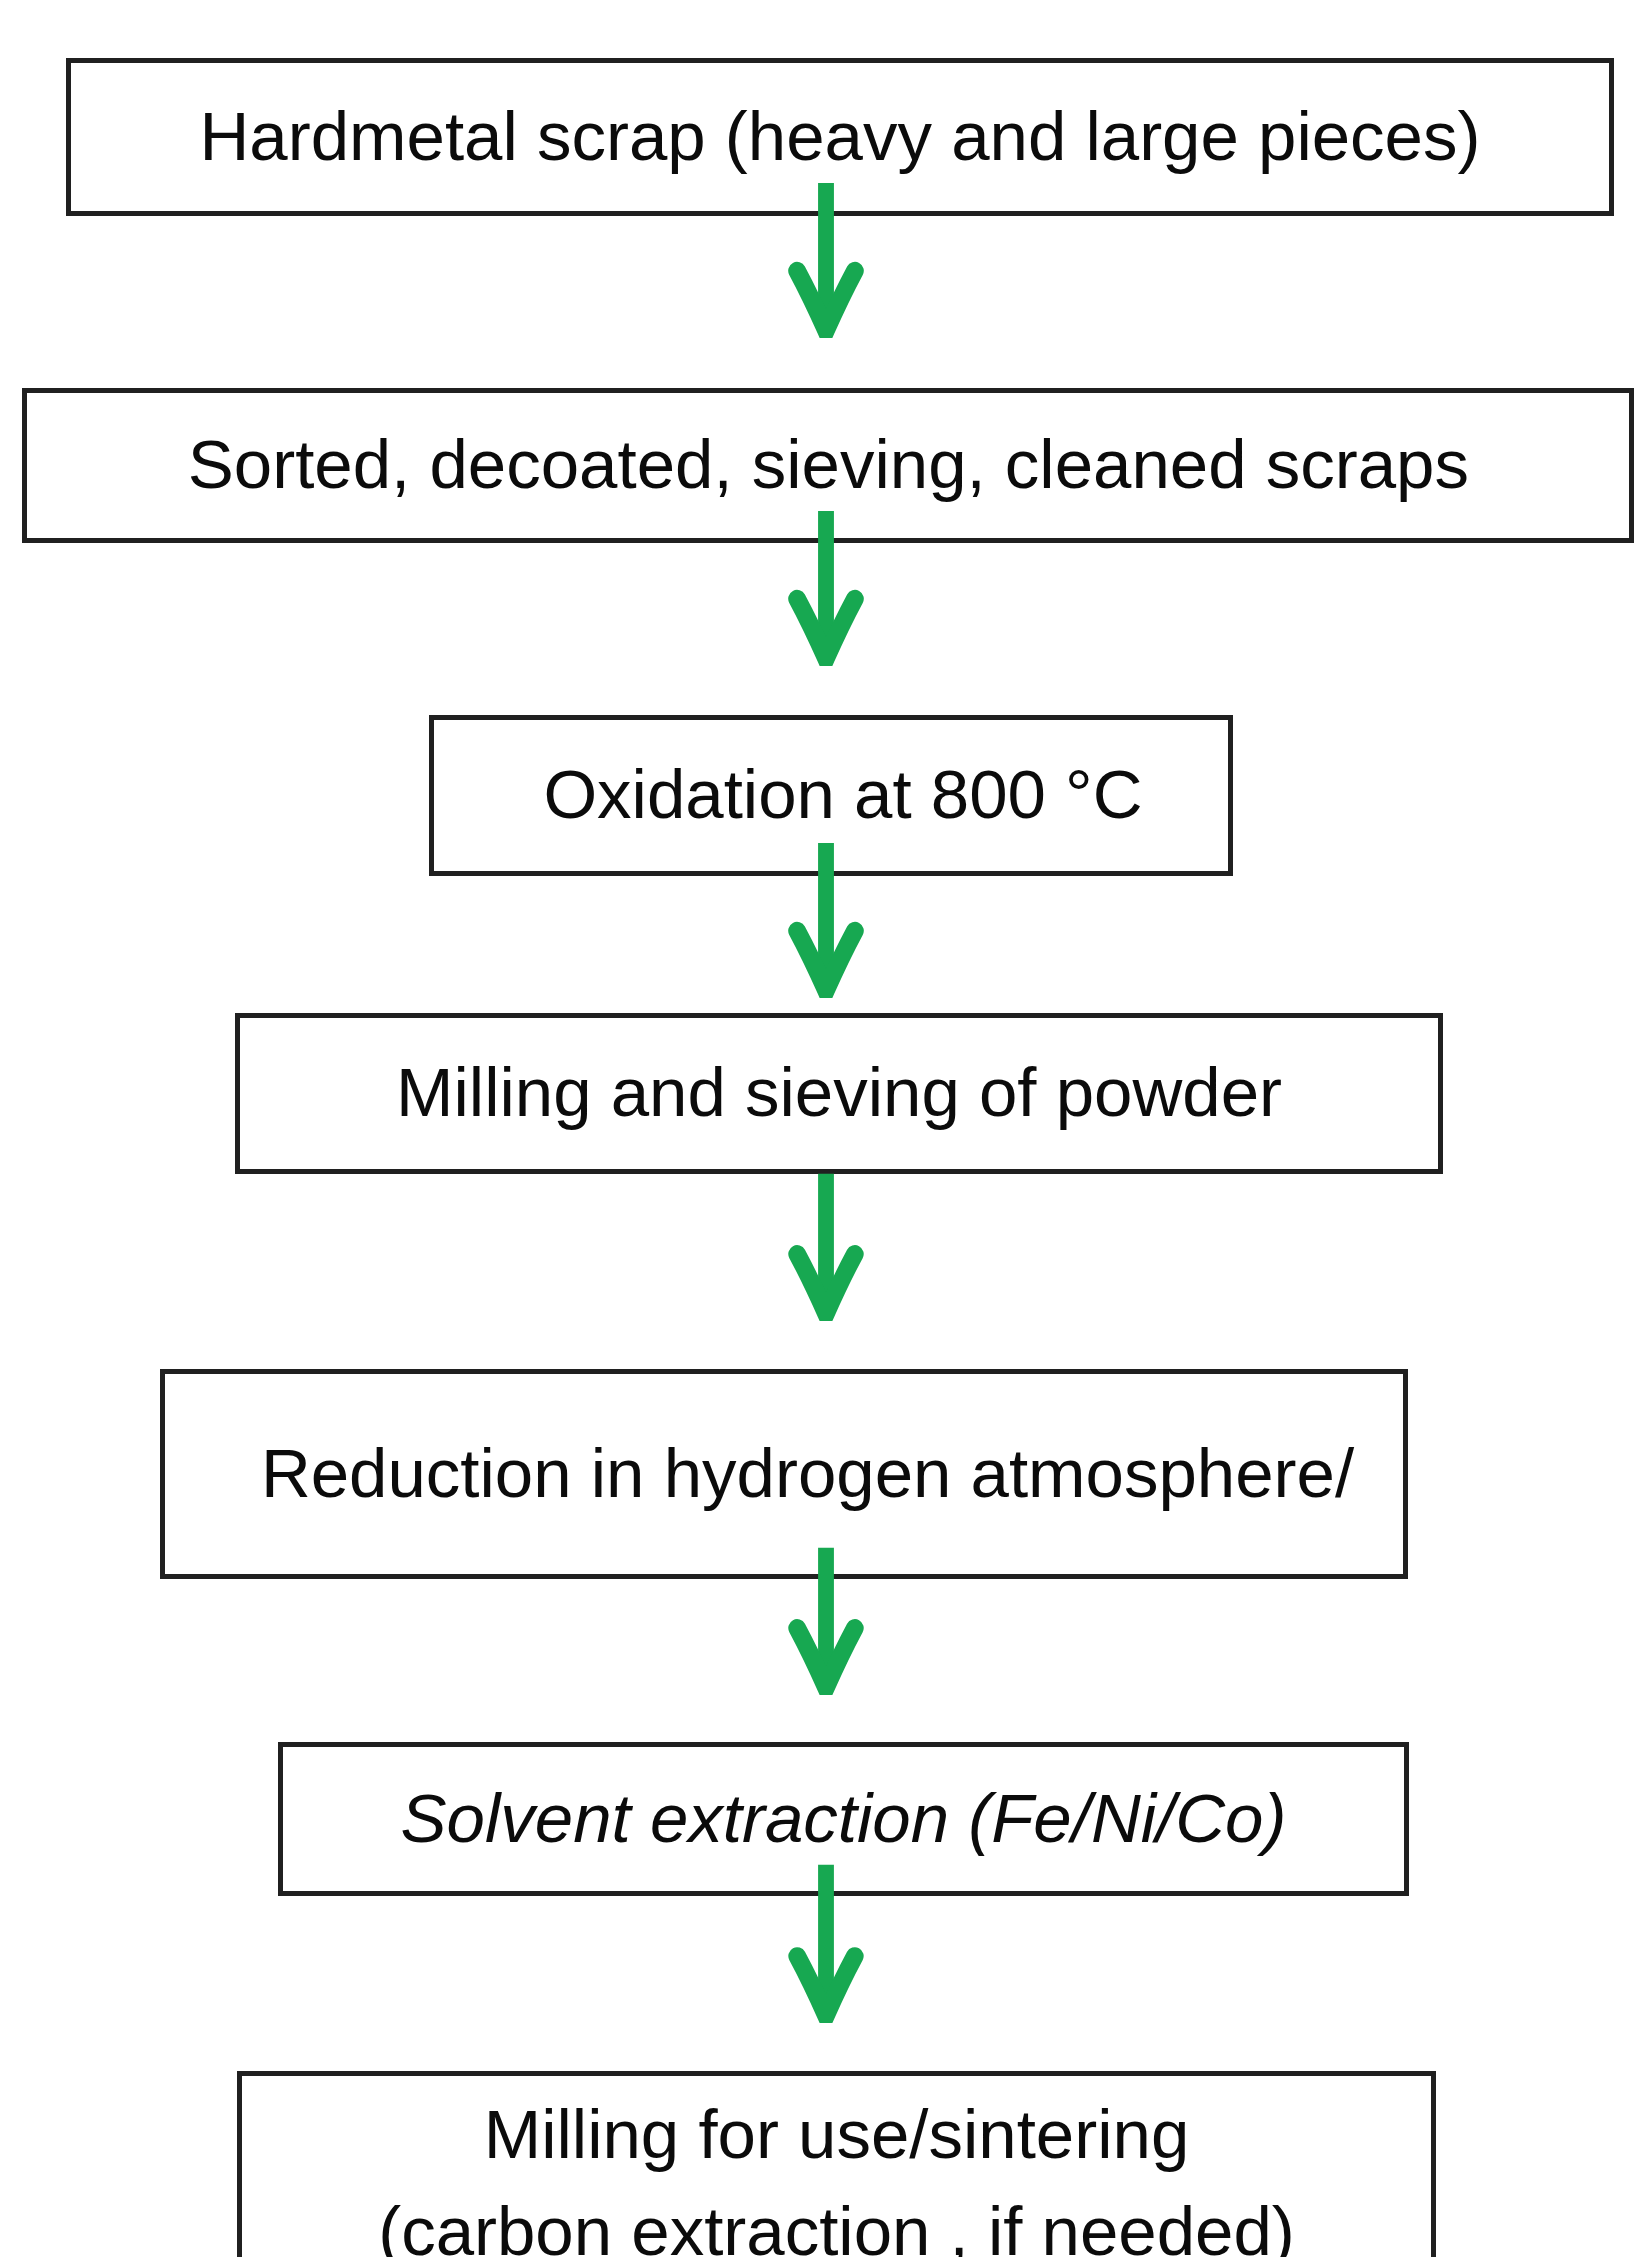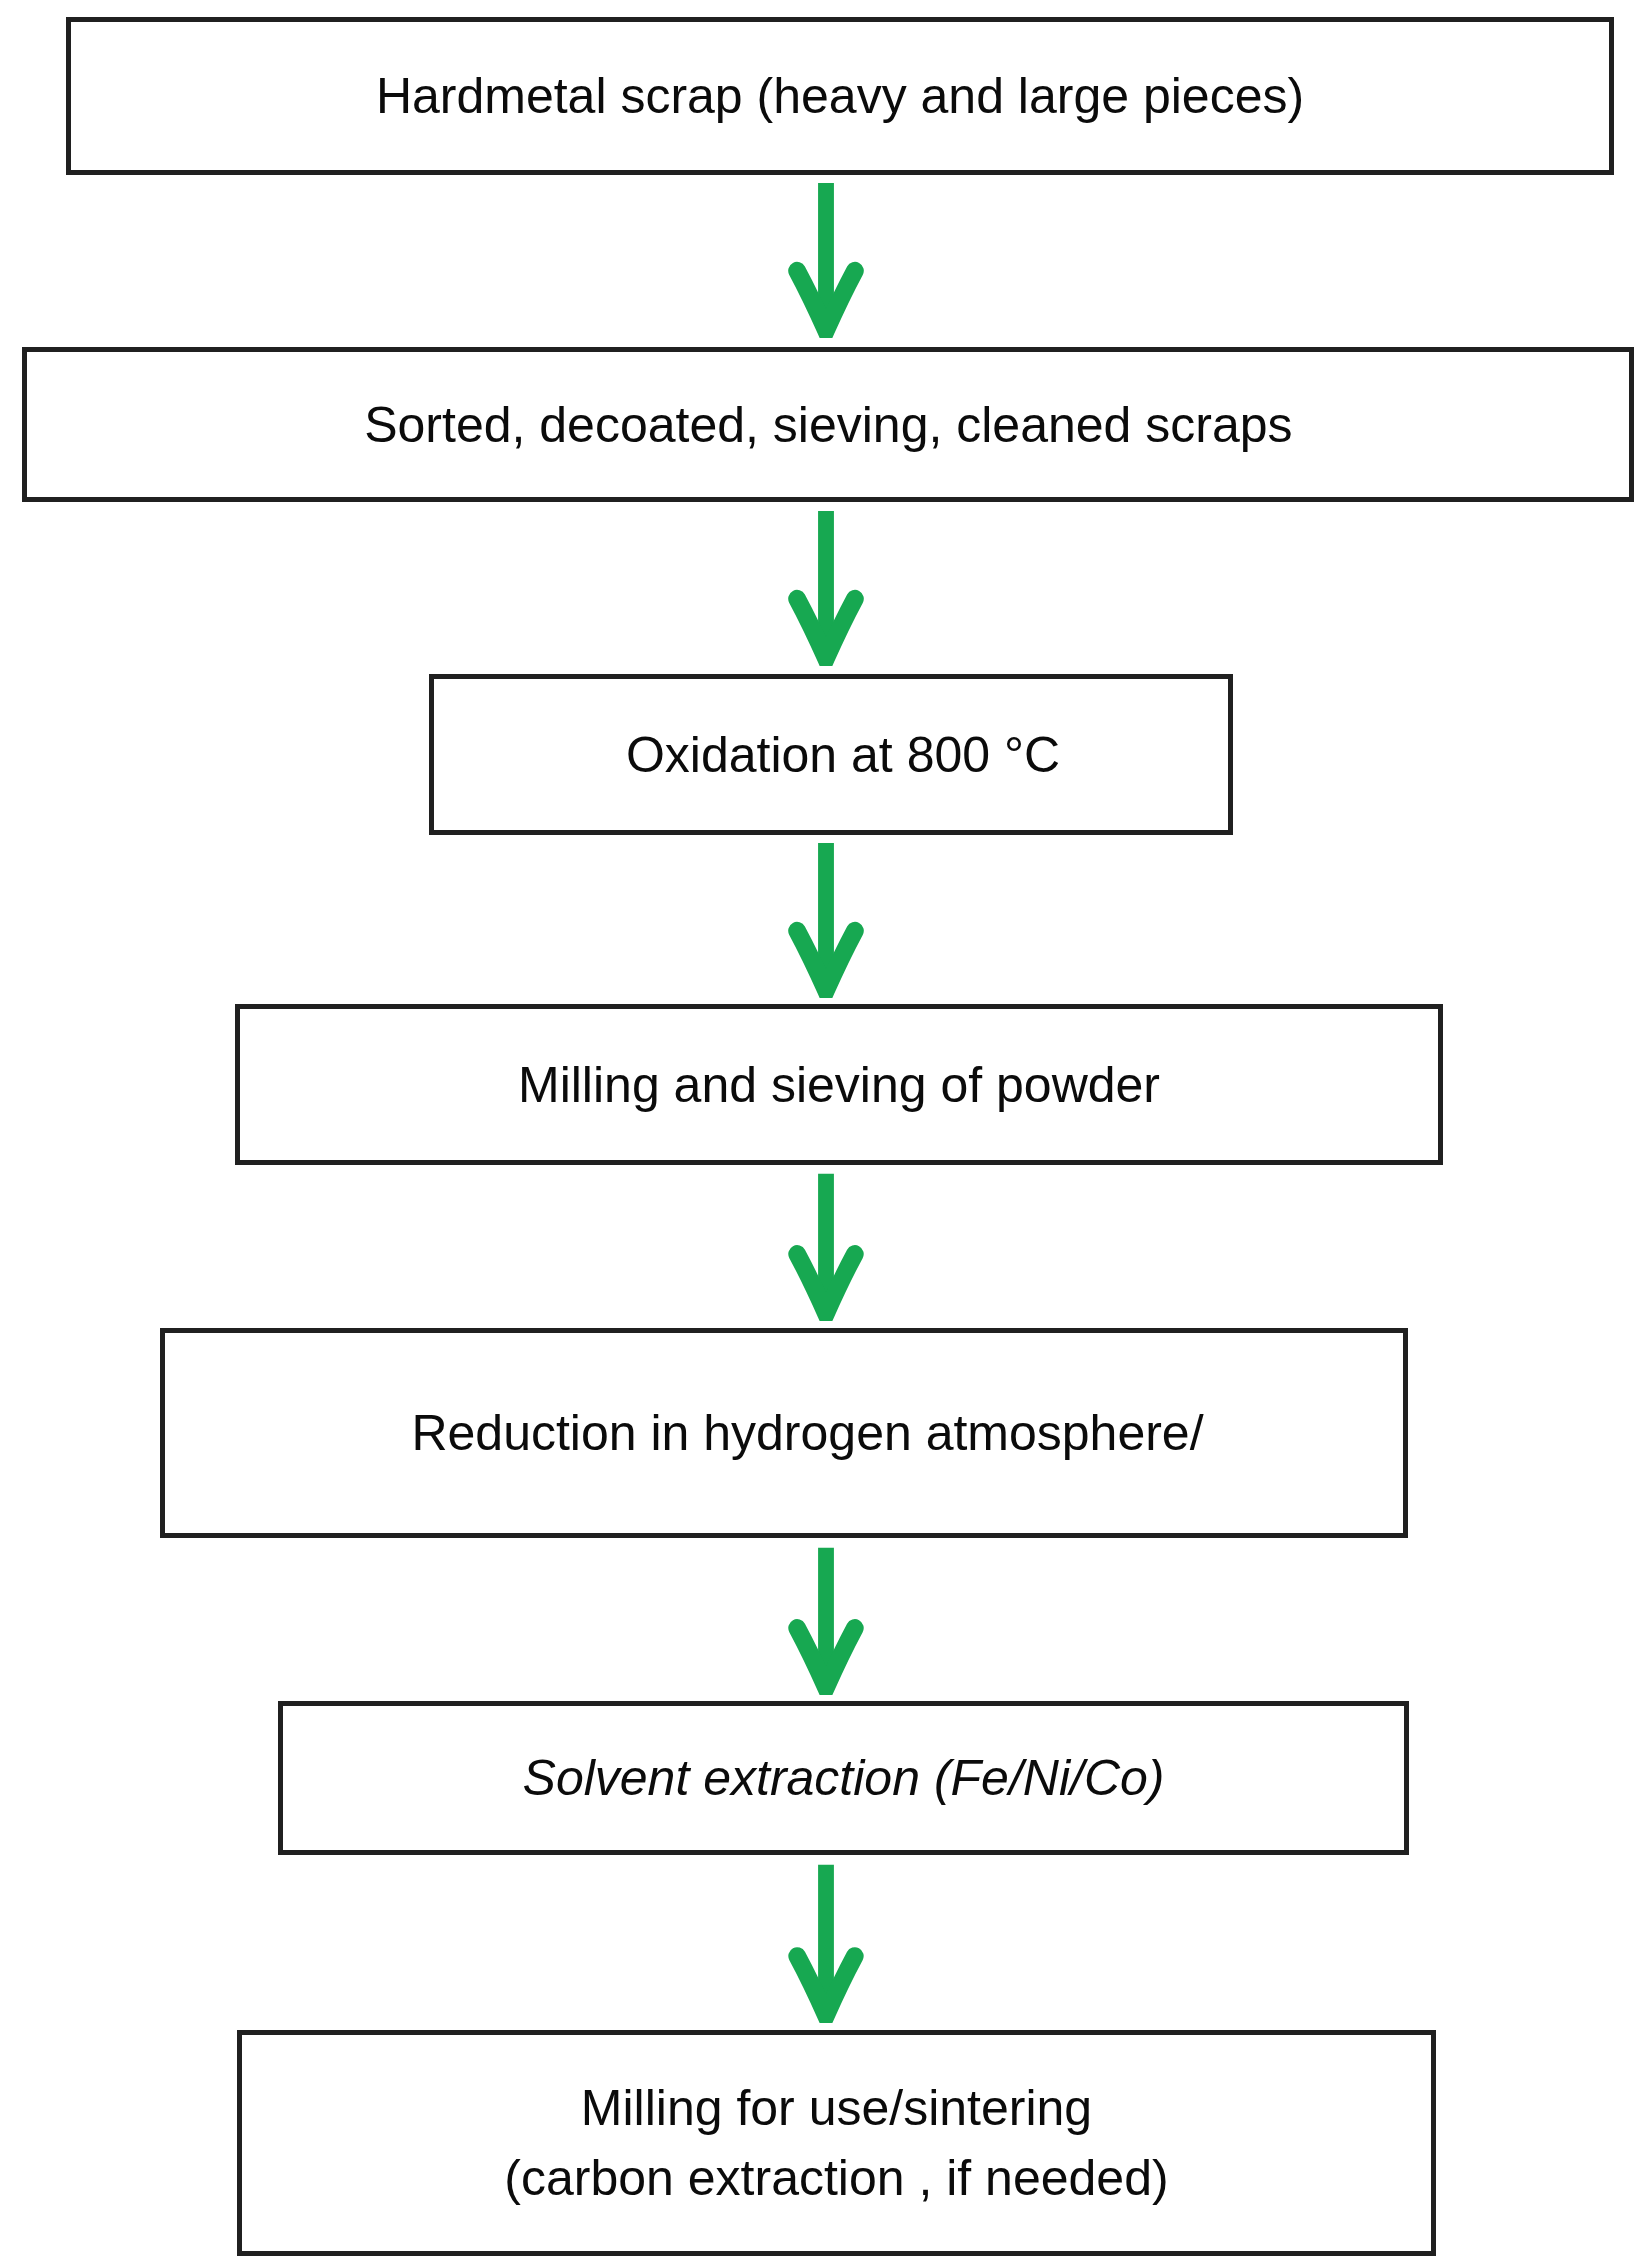--- a/index.html
+++ b/index.html
@@ -19,33 +19,34 @@
     color: var(--text-color);
   }
   .flow-box {
     position: absolute;
     background: #ffffff;
     border: 5.6px solid var(--border-color);
     display: flex;
     flex-direction: column;
     justify-content: center;
     text-align: center;
-    font-size: 50px;
+    font-size: 69px;
     line-height: 1.4;
     white-space: nowrap;
+    margin-top: 41px;
   }
   .arrow {
     position: absolute;
     color: var(--arrow-color);
   }
   
   .step-1 { left: 66px;  top: 17px;   width: 1548px; height: 158px; }
   .step-2 { left: 22.4px;  top: 347px;  width: 1612px; height: 155px; }
   .step-3 { left: 429px; top: 674px;  width: 804px;  height: 161px; padding-left: 24px; }
-  .step-4 { left: 235px; top: 1004px; width: 1208px; height: 161px; }
+  .step-4 { left: 235px; top: 972px; width: 1208px; height: 161px; }
   .step-5 { left: 160px; top: 1328px; width: 1248px; height: 210px; padding-left: 47px; }
   .step-6 { left: 278px; top: 1701px; width: 1131px; height: 154px; font-style: italic; }
   .step-7 { left: 237px; top: 2030px; width: 1199px; height: 226px; }
   .arrow-1 { left: 784px; top: 181px;  }
   .arrow-2 { left: 784px; top: 509px;  }
   .arrow-3 { left: 784px; top: 841px;  }
   .arrow-4 { left: 784px; top: 1172px; }
   .arrow-5 { left: 784px; top: 1546px; }
   .arrow-6 { left: 784px; top: 1863px; }
 </style>

